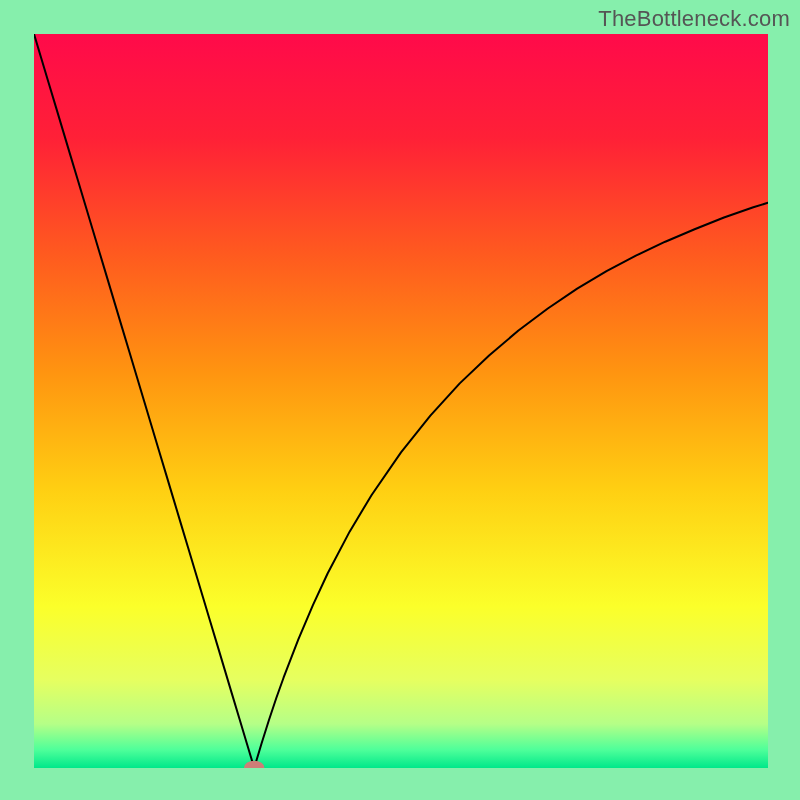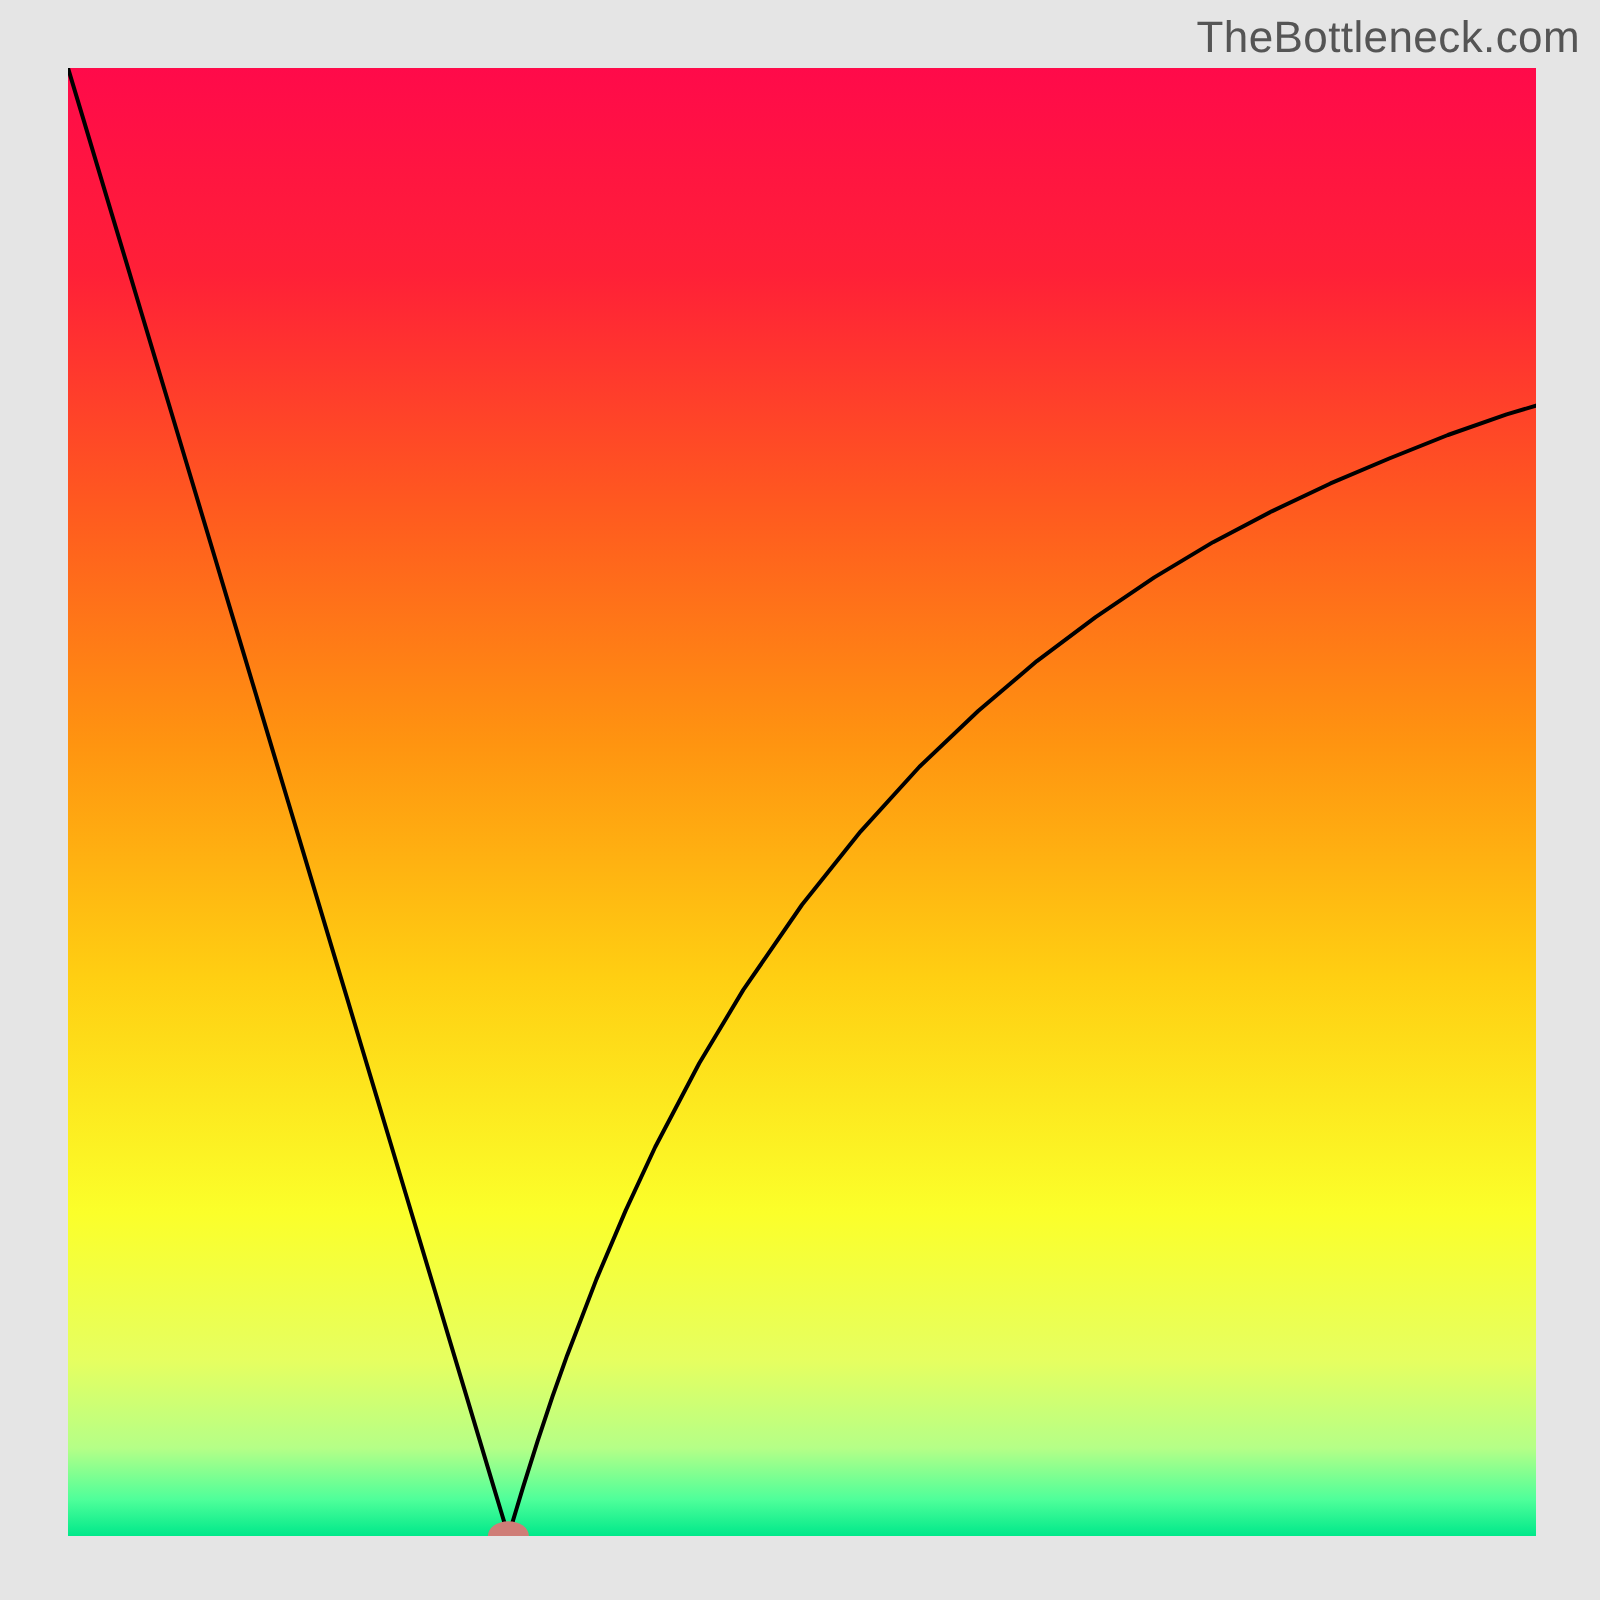--- a/index.html
+++ b/index.html
@@ -10,21 +10,21 @@
     background: #000;
     overflow: hidden;
     font-family: Arial, Helvetica, sans-serif;
   }
   .frame {
     position: absolute;
     left: 0;
     top: 0;
     width: 800px;
     height: 800px;
-    background: #e5e5e5;
+    background: #86efac;
   }
   .plot-area {
     position: absolute;
     left: 34px;
     top: 34px;
     width: 734px;
     height: 734px;
   }
   .watermark {
     position: absolute;

